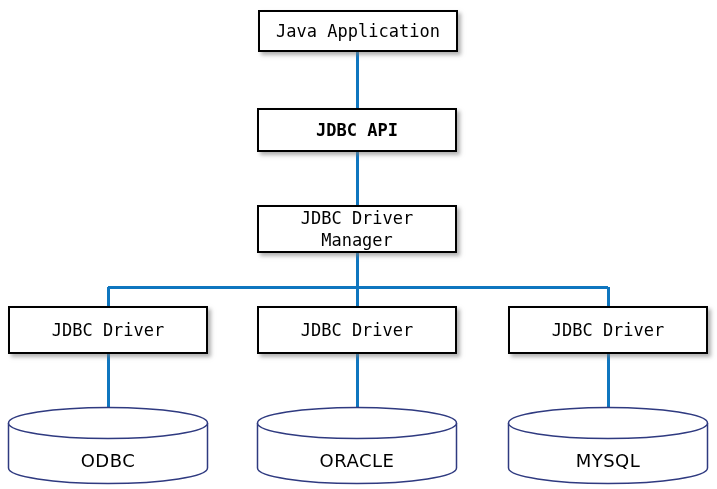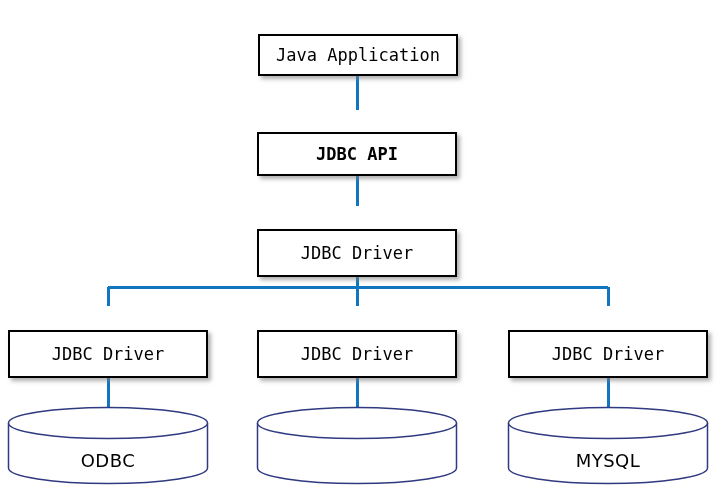--- a/index.html
+++ b/index.html
@@ -26,21 +26,20 @@
     box-shadow:3px 3px 4px rgba(125,125,125,0.6);
     display:flex;
     flex-direction:column;
     align-items:center;
     justify-content:center;
     font-size:17px;
     color:#000;
     line-height:1.3;
     white-space:nowrap;
     text-align:center;
-    margin-top:24px;
   }
   .box-java-app{left:258px;top:10px;width:200px;height:42px;}
   .box-jdbc-api{left:257px;top:108px;width:200px;height:44px;font-weight:bold;}
   .box-jdbc-dm{left:257px;top:205px;width:200px;height:48px;}
   .box-driver-1{left:8px;top:306px;width:200px;height:48px;}
   .box-driver-2{left:257px;top:306px;width:200px;height:48px;}
   .box-driver-3{left:508px;top:306px;width:200px;height:48px;}
   .cylinder{
     position:absolute;
     z-index:2;
@@ -82,20 +81,21 @@
   <div class="node-box box-java-app">
     <span>Java Application</span>
   </div>
 
   <div class="node-box box-jdbc-api">
     <span>JDBC API</span>
   </div>
 
   <div class="node-box box-jdbc-dm">
     <span>JDBC Driver</span>
+    <span>Manager</span>
   </div>
 
   <div class="node-box box-driver-1">
     <span>JDBC Driver</span>
   </div>
 
   <div class="node-box box-driver-2">
     <span>JDBC Driver</span>
   </div>
 
@@ -109,20 +109,21 @@
       <ellipse cx="101" cy="17" rx="99.5" ry="15.5" fill="#ffffff" style="stroke:var(--cylinder-outline)" stroke-width="1.5"></ellipse>
     </svg>
     <div class="db-label">ODBC</div>
   </div>
 
   <div class="cylinder cyl-2">
     <svg width="202" height="80" viewBox="0 0 202 80">
       <path d="M1.5,17 V62 A99.5,15.5 0 0 0 200.5,62 V17" fill="#ffffff" style="stroke:var(--cylinder-outline)" stroke-width="1.5"></path>
       <ellipse cx="101" cy="17" rx="99.5" ry="15.5" fill="#ffffff" style="stroke:var(--cylinder-outline)" stroke-width="1.5"></ellipse>
     </svg>
+    <div class="db-label">ORACLE</div>
   </div>
 
   <div class="cylinder cyl-3">
     <svg width="202" height="80" viewBox="0 0 202 80">
       <path d="M1.5,17 V62 A99.5,15.5 0 0 0 200.5,62 V17" fill="#ffffff" style="stroke:var(--cylinder-outline)" stroke-width="1.5"></path>
       <ellipse cx="101" cy="17" rx="99.5" ry="15.5" fill="#ffffff" style="stroke:var(--cylinder-outline)" stroke-width="1.5"></ellipse>
     </svg>
     <div class="db-label">MYSQL</div>
   </div>
 

